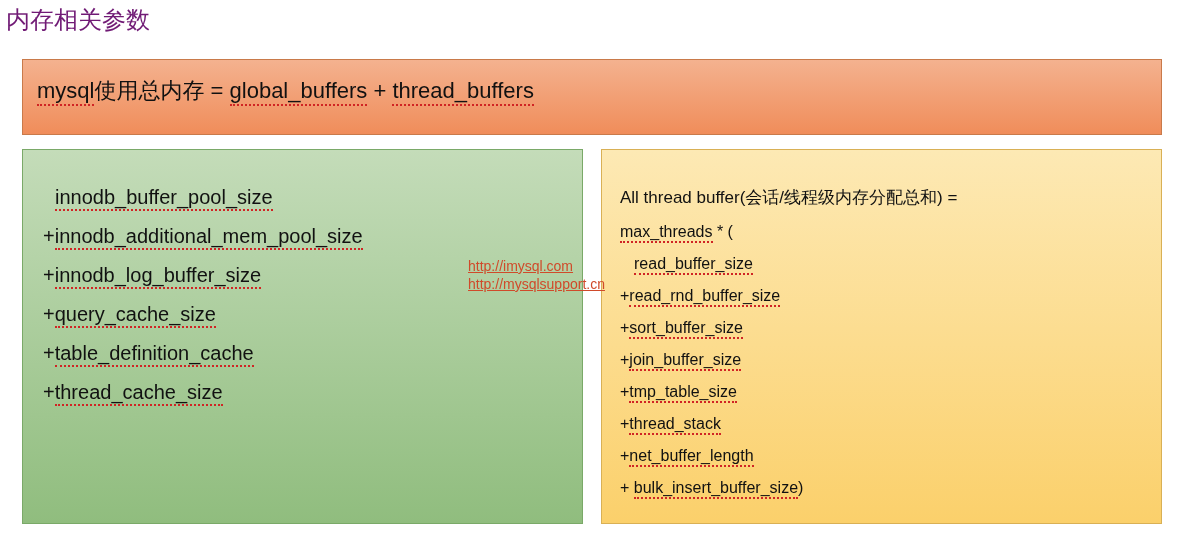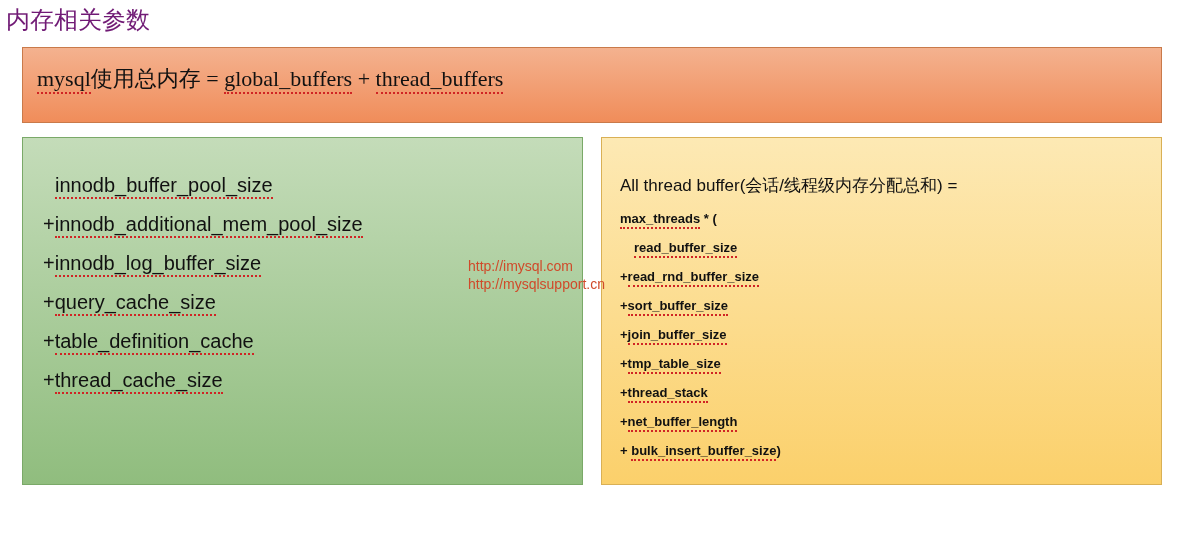--- a/index.html
+++ b/index.html
@@ -11,25 +11,24 @@
     position: relative;
     overflow: hidden;
   }
   .page-title {
     font-size: 24px;
     color: #701a75;
     padding: 4px 0 6px 6px;
     font-weight: 400;
   }
   .formula-box {
-    margin: 5px 22px 14px 22px;
+    margin: 17px 22px 14px 22px;
     background: linear-gradient(to bottom, #f4b28f 0%, #f08d5a 100%);
     border: 1px solid #c97a4a;
     padding: 16px 14px 28px 14px;
-    font-family: Liberation Serif, serif;
   }
   .formula-text {
     font-size: 22px;
     color: #111;
   }
   .columns {
     display: flex;
     gap: 18px;
     padding: 0 22px;
   }
@@ -56,38 +55,38 @@
     margin-bottom: 16px;
     padding-left: 2px;
   }
   .col-left .line.first { padding-left: 14px; }
   .col-right .head {
     font-size: 17px;
     color: #111;
     margin-bottom: 14px;
   }
   .col-right .line {
-    font-size: 13px;
+    font-size: 16px;
     color: #111;
     margin-bottom: 14px;
-    font-weight: bold;
   }
   .col-right .line.first { padding-left: 14px; }
   .u {
     border-bottom: 2px dotted #d02424;
     padding-bottom: 1px;
   }
   .watermark {
     position: absolute;
     left: 468px;
     top: 258px;
     color: #d04a2a;
     font-size: 14px;
     line-height: 1.25;
     font-family: Arial, sans-serif;
+    text-decoration: underline;
   }
 </style>
 </head>
 <body>
 
 <div class="page-title">内存相关参数</div>
 
 <div class="formula-box">
   <div class="formula-text">
     <span class="u">mysql</span><span>使用总内存 = </span><span class="u">global_buffers</span><span> + </span><span class="u">thread_buffers</span>

